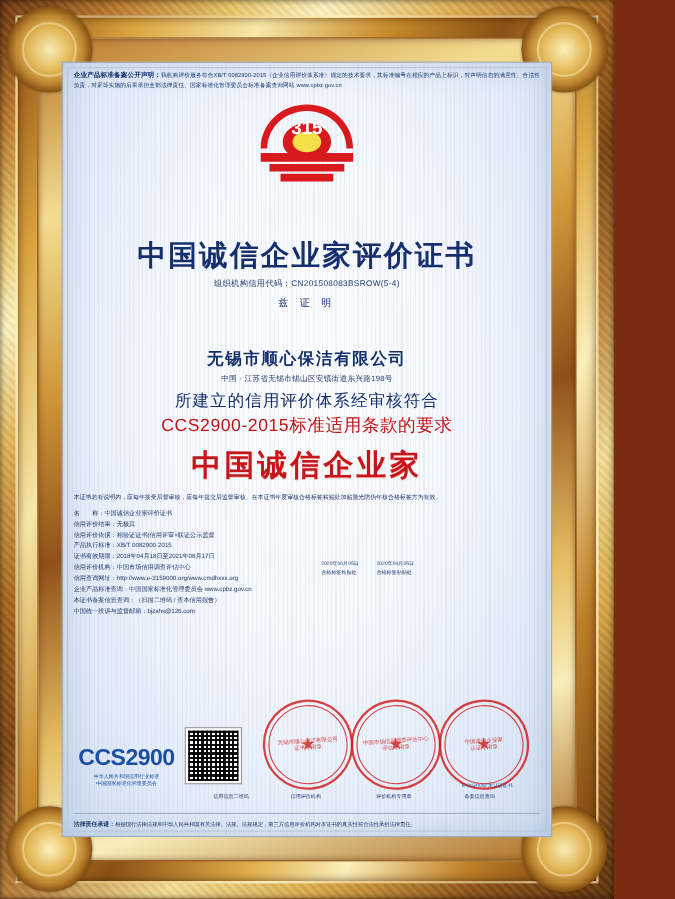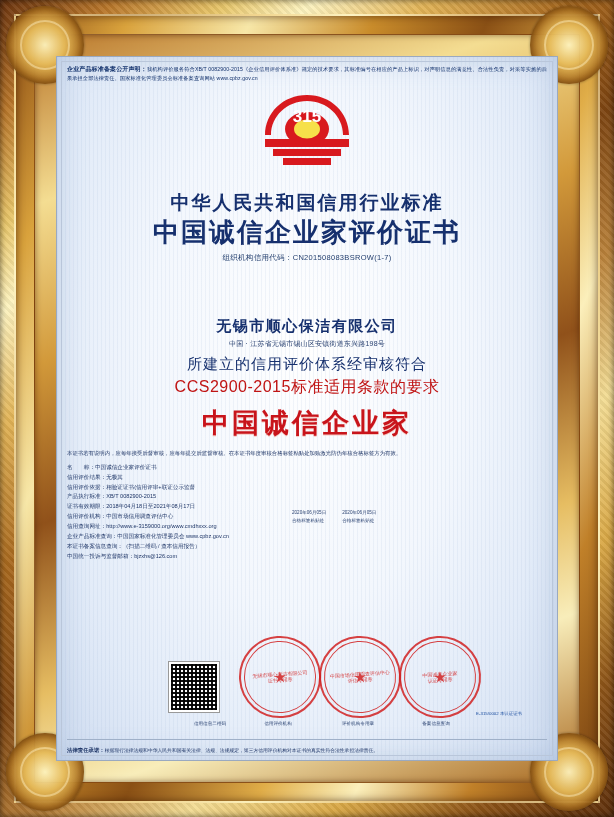--- a/index.html
+++ b/index.html
@@ -4,21 +4,21 @@
 <style>
   html,body{margin:0;padding:0;}
   body{
     width:614px;height:817px;
     background:#7d2b12;
     font-family:"Liberation Sans","DejaVu Sans",sans-serif;
     overflow:hidden;
   }
   
   .cert-frame{
-    position:relative;width:614px;height:817px;
+    position:relative;width:558px;height:817px;
     background:
       repeating-linear-gradient(45deg, rgba(255,255,255,0.06) 0 3px, rgba(0,0,0,0.05) 3px 6px),
       linear-gradient(135deg,#6b3410 0%,#b8762a 8%,#e8c66a 16%,#fdf3c0 22%,#e2b457 30%,#a9691f 40%,#7d4512 50%,#b9813a 60%,#f3dd95 70%,#d9a846 80%,#8d5418 90%,#5d2f0c 100%);
     box-shadow:inset 0 0 6px rgba(0,0,0,.6);
   }
   .frame-bevel{
     position:absolute;inset:14px;
     border:2px solid rgba(255,245,200,.55);
     background:
       linear-gradient(115deg,#8a4c14 0%,#d9a23c 12%,#f7e7a8 25%,#c98c2b 38%,#8a5015 50%,#e0ad48 64%,#fbefbb 74%,#c08029 86%,#6f3a0e 100%);
@@ -230,23 +230,23 @@
             <path d="M18 60 L86 60 L86 67 L18 67 Z"></path>
             <path d="M28 69 L76 69 L76 76 L28 76 Z"></path>
             <ellipse cx="52" cy="40" rx="22" ry="17"></ellipse>
           </g>
           <ellipse cx="52" cy="40" rx="13" ry="9.5" fill="#f6e04a"></ellipse>
           <text x="52" y="33" text-anchor="middle" font-size="17" font-weight="bold" fill="#fff" font-family="Liberation Sans, sans-serif">315</text>
         </svg>
       </div>
     </div>
 
-    <div class="t-line title-1">中华人民共和国信用行业标准</div>
     <div class="t-line title-2">中国诚信企业家评价证书</div>
-    <div class="t-line code-line">组织机构信用代码：CN201508083BSROW(1-7)</div>
+    <div class="t-line code-line">组织机构信用代码：CN201508083BSROW(5-4)</div>
+    <div class="t-line zizheng">兹 证 明</div>
     <div class="t-line company">无锡市顺心保洁有限公司</div>
     <div class="t-line addr">中国 · 江苏省无锡市锡山区安镇街道东兴路198号</div>
     <div class="t-line estab">所建立的信用评价体系经审核符合</div>
     <div class="t-line standard">CCS2900-2015标准适用条款的要求</div>
     <div class="t-line honor">中国诚信企业家</div>
 
     <div class="fineprint">本证书若有说明内，应每年接受后督审核，应每年提交后监督审核。在本证书年度审核合格标签粘贴处加贴激光防伪年核合格标签方为有效。</div>
 
     <div class="kv" id="kv1">
         <div><span>名　　称：</span><span>中国诚信企业家评价证书</span></div>
@@ -265,20 +265,25 @@
 
     <div class="right-notes">
       <div class="two">
         <div style="white-space:pre-line">2020年06月05日
 合格标签粘贴处</div>
         <div style="white-space:pre-line">2020年06月05日
 合格标签粘贴处</div>
       </div>
     </div>
 
+    <div class="ccs-logo">
+      <div class="big">CCS2900</div>
+      <div class="sub" style="white-space:pre-line">中华人民共和国信用行业标准
+中国国家标准化管理委员会</div>
+    </div>
 
     <div class="qr"></div>
     <div class="stamp-cap sc1">信用信息二维码</div>
 
     <div class="stamp s1">
       <div class="inner">
           <span style="white-space:pre-line">无锡市顺心保洁有限公司
 证书专用章</span>
         </div>
       <span class="stamp-star">★</span>

